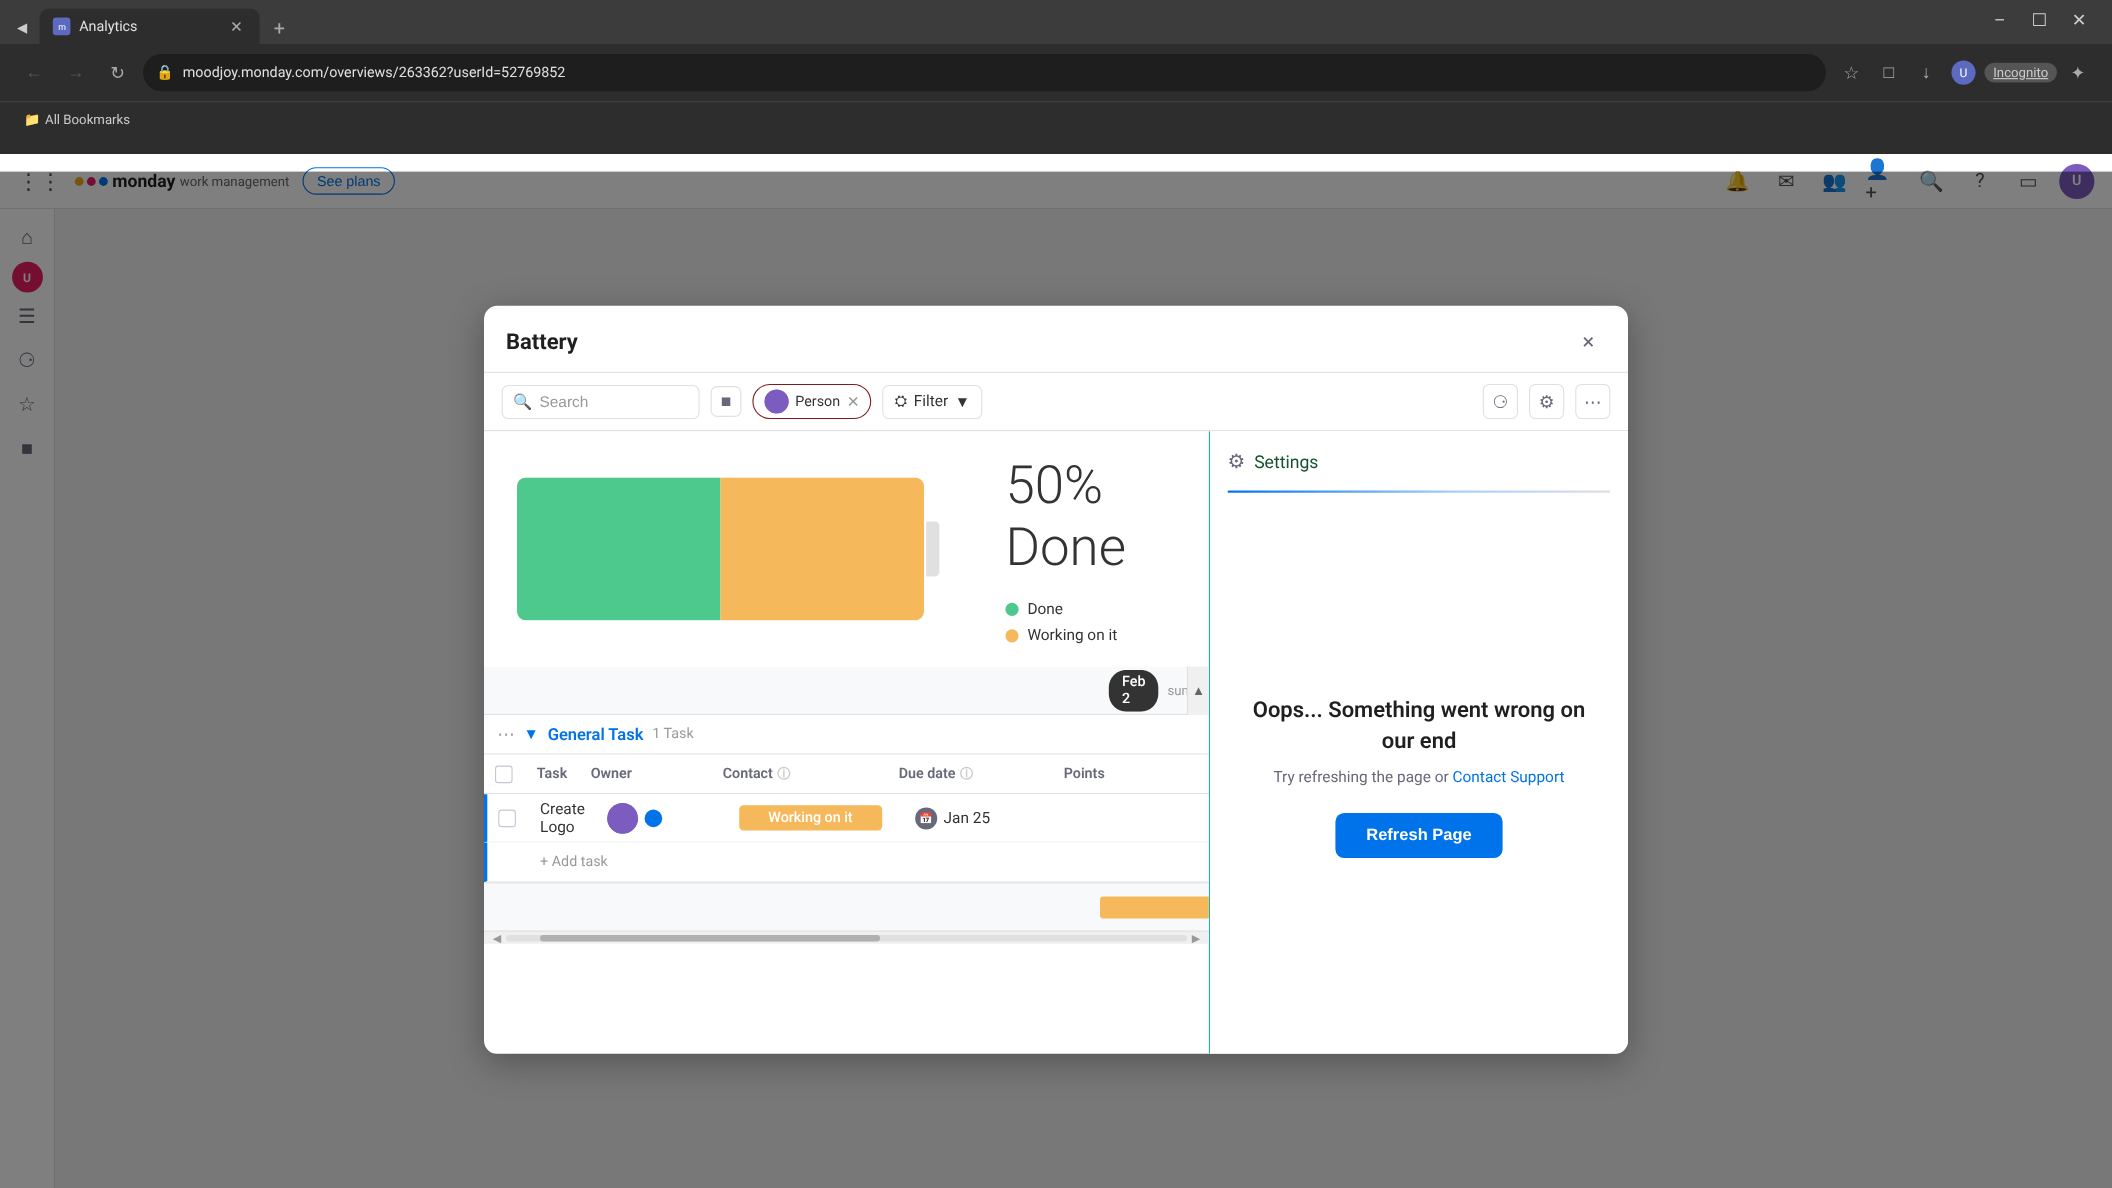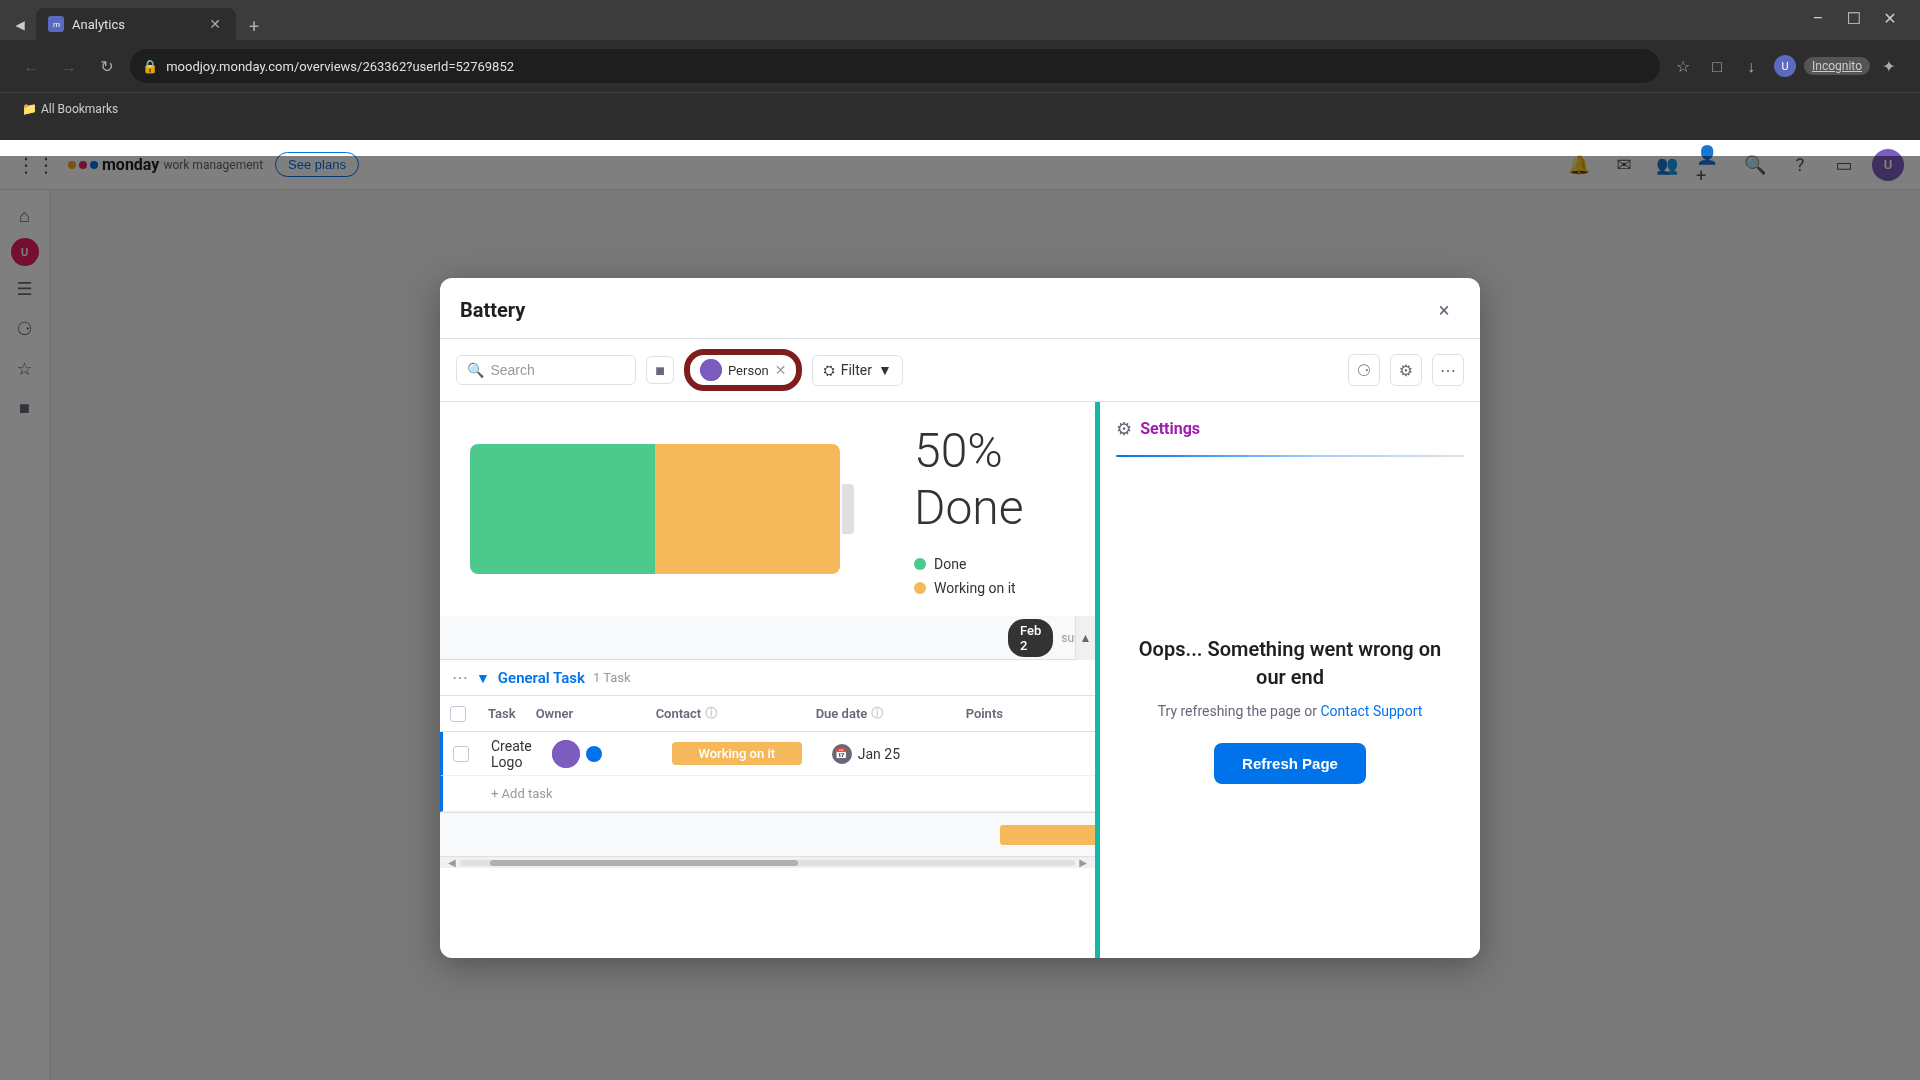--- a/index.html
+++ b/index.html
@@ -425,21 +425,21 @@
       justify-content: center;
       cursor: pointer;
       color: #676879;
     }
 
     .person-chip {
       display: flex;
       align-items: center;
       gap: 6px;
       background: white;
-      border: 6px solid #7f1d1d;
+      border: 1px solid #7f1d1d;
       border-radius: 20px;
       padding: 4px 10px;
       cursor: pointer;
     }
 
     .person-avatar {
       width: 22px;
       height: 22px;
       border-radius: 50%;
       background: #7c5cbf;
@@ -490,21 +490,21 @@
     .dialog-body {
       display: flex;
       flex: 1;
       overflow: hidden;
     }
 
     .dialog-main {
       flex: 1;
       overflow-y: auto;
       overflow-x: hidden;
-      border-right: 5px solid #14b8a6;
+      border-right: 1px solid #14b8a6;
     }
 
     
     .chart-area {
       padding: 20px 30px;
       display: flex;
       align-items: center;
       gap: 60px;
     }
 
@@ -900,22 +900,22 @@
 
     .settings-header {
       display: flex;
       align-items: center;
       gap: 8px;
       margin-bottom: 16px;
     }
 
     .settings-title {
       font-size: 16px;
-      font-weight: 700;
-      color: #a21caf;
+      font-weight: 400;
+      color: #14532d;
     }
 
     .settings-gear {
       color: #676879;
       font-size: 18px;
     }
 
     .settings-divider {
       height: 2px;
       background: linear-gradient(90deg, #0073ea 0%, #a8d0ff 60%, #e0e0e0 100%);

